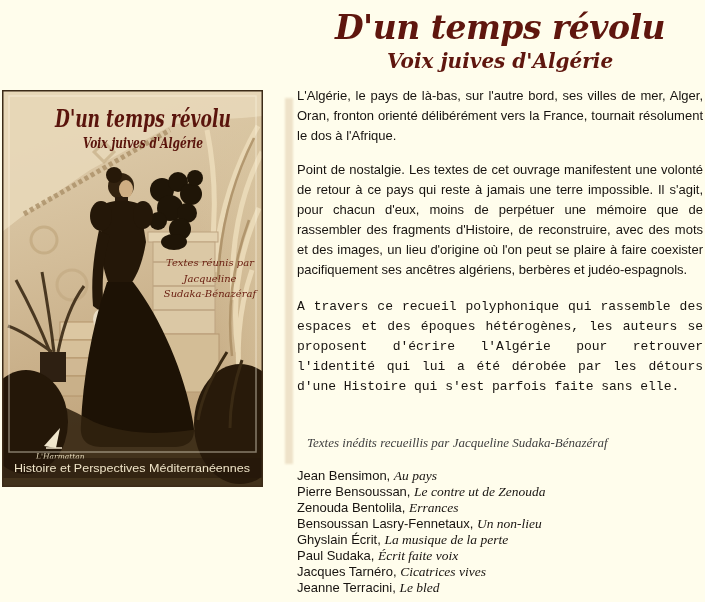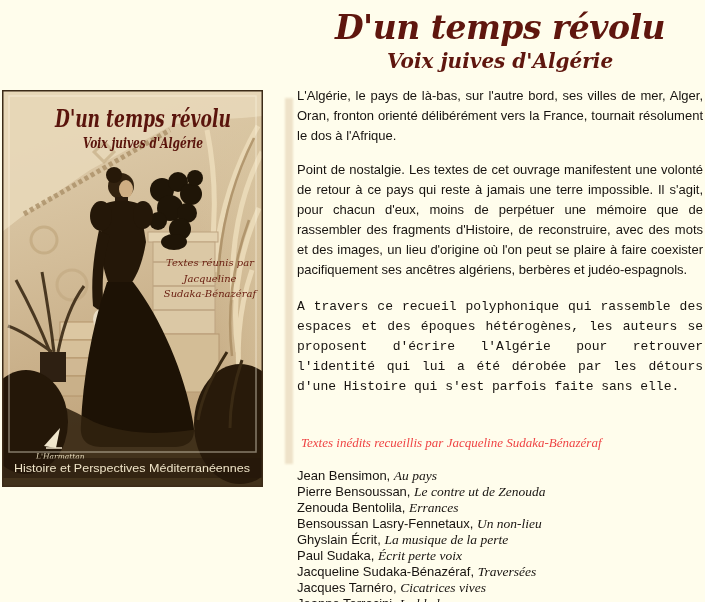--- a/index.html
+++ b/index.html
@@ -41,23 +41,23 @@
     font: italic bold 20px/1.1 "DejaVu Serif", serif;
     color: #5f160e; text-align: center;
   }
   .col p.para {
     margin: 14px 0 0 0;
     font-size: 13px; line-height: 20px;
     text-align: justify; hyphens: auto;
   }
   .col p.p3 { margin-top: 17px; font-family: Liberation Mono, monospace; }
   .credit {
-    margin: 38px 0 0 4px;
+    margin: 38px 0 0 10px;
     font: italic 13px/1.2 "Liberation Serif", serif;
-    color: #ef4444;
+    color: #404040;
   }
   .authors { margin-top: 17px; }
   .author-row {
     font-size: 13px; line-height: 14.9px;
     white-space: nowrap;
   }
   .author-row .work {
     font: italic 13.5px "Liberation Serif", serif;
   }
 </style>
@@ -193,19 +193,18 @@
     <p class="para p3">A travers ce recueil polyphonique qui rassemble des espaces et des époques hétérogènes, les auteurs se proposent d'écrire l'Algérie pour retrouver l'identité qui lui a été dérobée par les détours d'une Histoire qui s'est parfois faite sans elle.</p>
 
     <div class="credit">Textes inédits recueillis par Jacqueline Sudaka-Bénazéraf</div>
 
     <div class="authors">
       <div class="author-row"><span>Jean Bensimon,</span> <span class="work">Au pays</span></div>
       <div class="author-row"><span>Pierre Bensoussan,</span> <span class="work">Le contre ut de Zenouda</span></div>
       <div class="author-row"><span>Zenouda Bentolila,</span> <span class="work">Errances</span></div>
       <div class="author-row"><span>Bensoussan Lasry-Fennetaux,</span> <span class="work">Un non-lieu</span></div>
       <div class="author-row"><span>Ghyslain Écrit,</span> <span class="work">La musique de la perte</span></div>
-      <div class="author-row"><span>Paul Sudaka,</span> <span class="work">Écrit perte voix</span></div>
-      <div class="author-row"><span>Jacqueline Sudaka-Bénazéraf,</span> <span class="work">Traversées</span></div>
+      <div class="author-row"><span>Paul Sudaka,</span> <span class="work">Écrit faite voix</span></div>
       <div class="author-row"><span>Jacques Tarnéro,</span> <span class="work">Cicatrices vives</span></div>
       <div class="author-row"><span>Jeanne Terracini,</span> <span class="work">Le bled</span></div>
     </div>
   </div>
 </div>
 
 </body></html>

